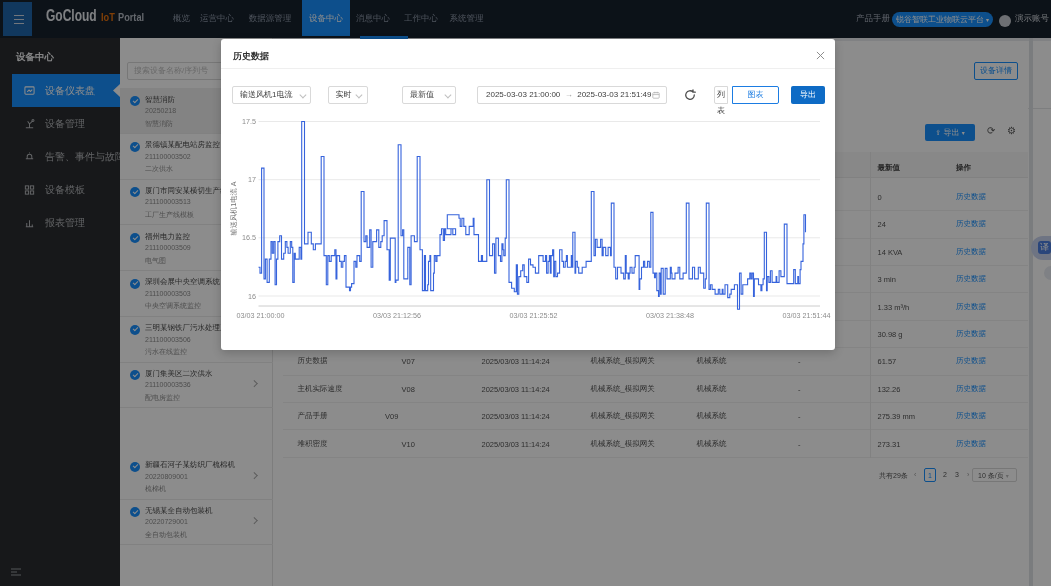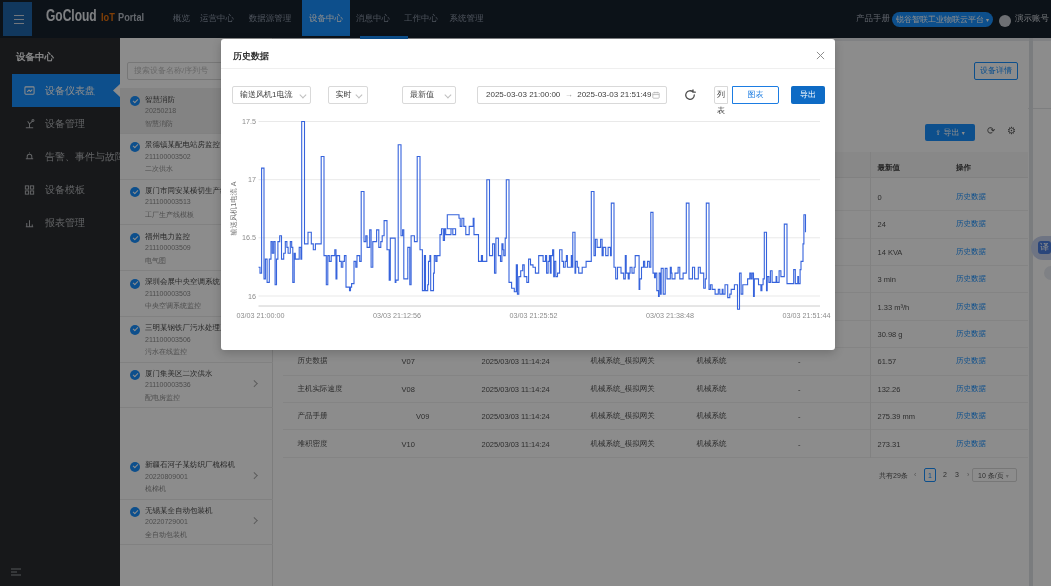--- a/index.html
+++ b/index.html
@@ -254,21 +254,21 @@
           <span class="tc" style="left:118.5px">V08</span>
           <span class="tc" style="left:198.5px">2025/03/03 11:14:24</span>
           <span class="tc" style="left:307.5px">机械系统_模拟网关</span>
           <span class="tc" style="left:413.5px">机械系统</span>
           <span class="tc" style="left:515px">-</span>
           <span class="tc" style="left:594.5px">132.26</span>
           <span class="tc link" style="left:673px">历史数据</span>
         </div>
   <div class="trow" style="top:320.0px">
           <span class="tc" style="left:14.5px">产品手册</span>
-          <span class="tc" style="left:133px">V09</span>
+          <span class="tc" style="left:102px">V09</span>
           <span class="tc" style="left:198.5px">2025/03/03 11:14:24</span>
           <span class="tc" style="left:307.5px">机械系统_模拟网关</span>
           <span class="tc" style="left:413.5px">机械系统</span>
           <span class="tc" style="left:515px">-</span>
           <span class="tc" style="left:594.5px">275.39 mm</span>
           <span class="tc link" style="left:673px">历史数据</span>
         </div>
   <div class="trow" style="top:347.4px">
           <span class="tc" style="left:14.5px">堆积密度</span>
           <span class="tc" style="left:118.5px">V10</span>

